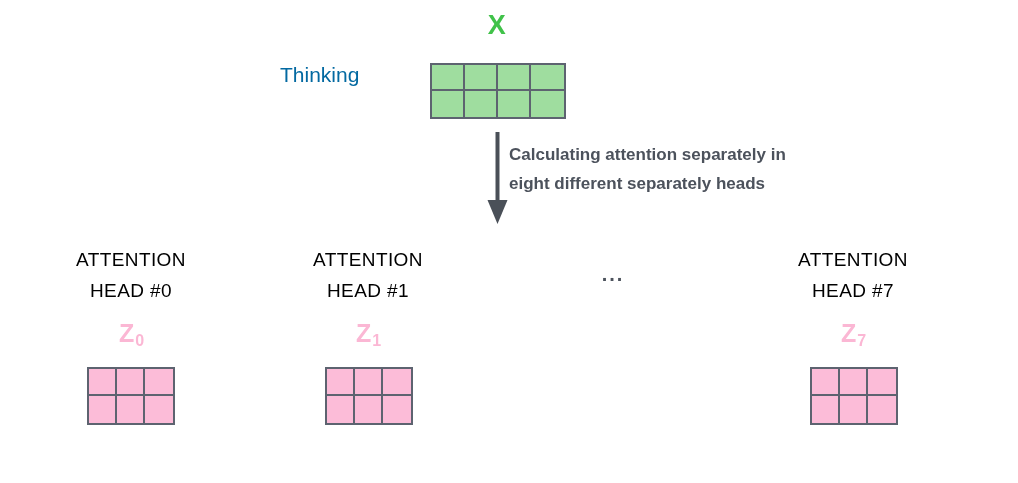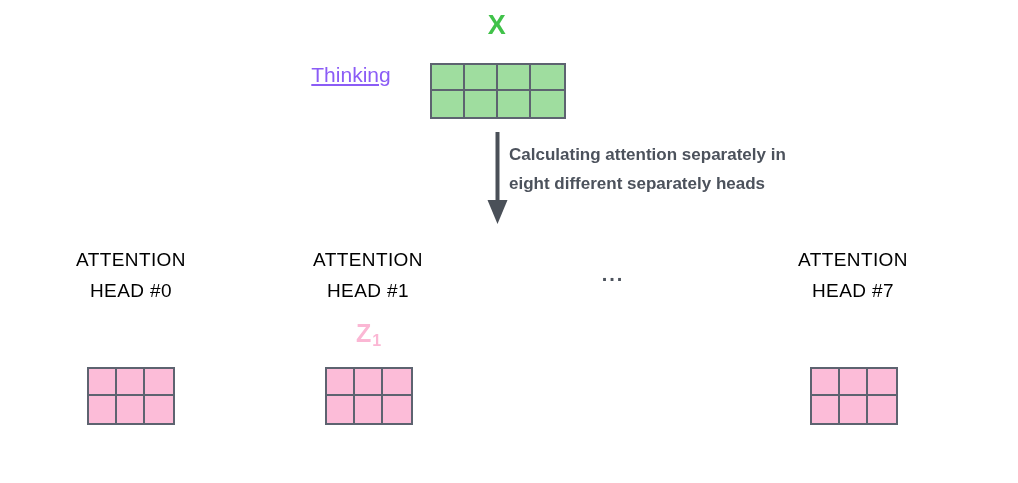--- a/index.html
+++ b/index.html
@@ -30,25 +30,24 @@
     font-size: 27px;
     font-weight: bold;
     color: #40c249;
     letter-spacing: 0.5px;
   }
   .tokens {
     position: absolute;
     left: 280px;
     top: 61px;
     width: 142px;
-    text-align: center;
-    color: #8b5cf6;
+    text-align: left;
+    color: #0369a1;
     font-size: 21px;
     line-height: 27px;
-    text-decoration: underline;
   }
   .token-line { display: block; white-space: pre; }
 
   
   .matrix {
     position: absolute;
     display: flex;
     flex-direction: column;
     border: 2px solid #5d6370;
     box-sizing: content-box;
@@ -175,20 +174,21 @@
   <div class="caption">
     <span class="caption-line">Calculating attention separately in</span>
     <span class="caption-line">eight different separately heads</span>
   </div>
 
   <div class="head head-0">
     <div class="head-title">
       <span class="t-line">ATTENTION</span>
       <span class="t-line">HEAD #0</span>
     </div>
+    <div class="head-z"><span>Z</span><sub>0</sub></div>
   </div>
 
   <div class="matrix matrix-pink m0">
     <div class="row">
       <div class="cell"></div>
       <div class="cell"></div>
       <div class="cell"></div>
     </div>
     <div class="row">
       <div class="cell"></div>
@@ -218,20 +218,21 @@
     </div>
   </div>
 
   <div class="ellipsis">...</div>
 
   <div class="head head-7">
     <div class="head-title">
       <span class="t-line">ATTENTION</span>
       <span class="t-line">HEAD #7</span>
     </div>
+    <div class="head-z"><span>Z</span><sub>7</sub></div>
   </div>
 
   <div class="matrix matrix-pink m7">
     <div class="row">
       <div class="cell"></div>
       <div class="cell"></div>
       <div class="cell"></div>
     </div>
     <div class="row">
       <div class="cell"></div>

